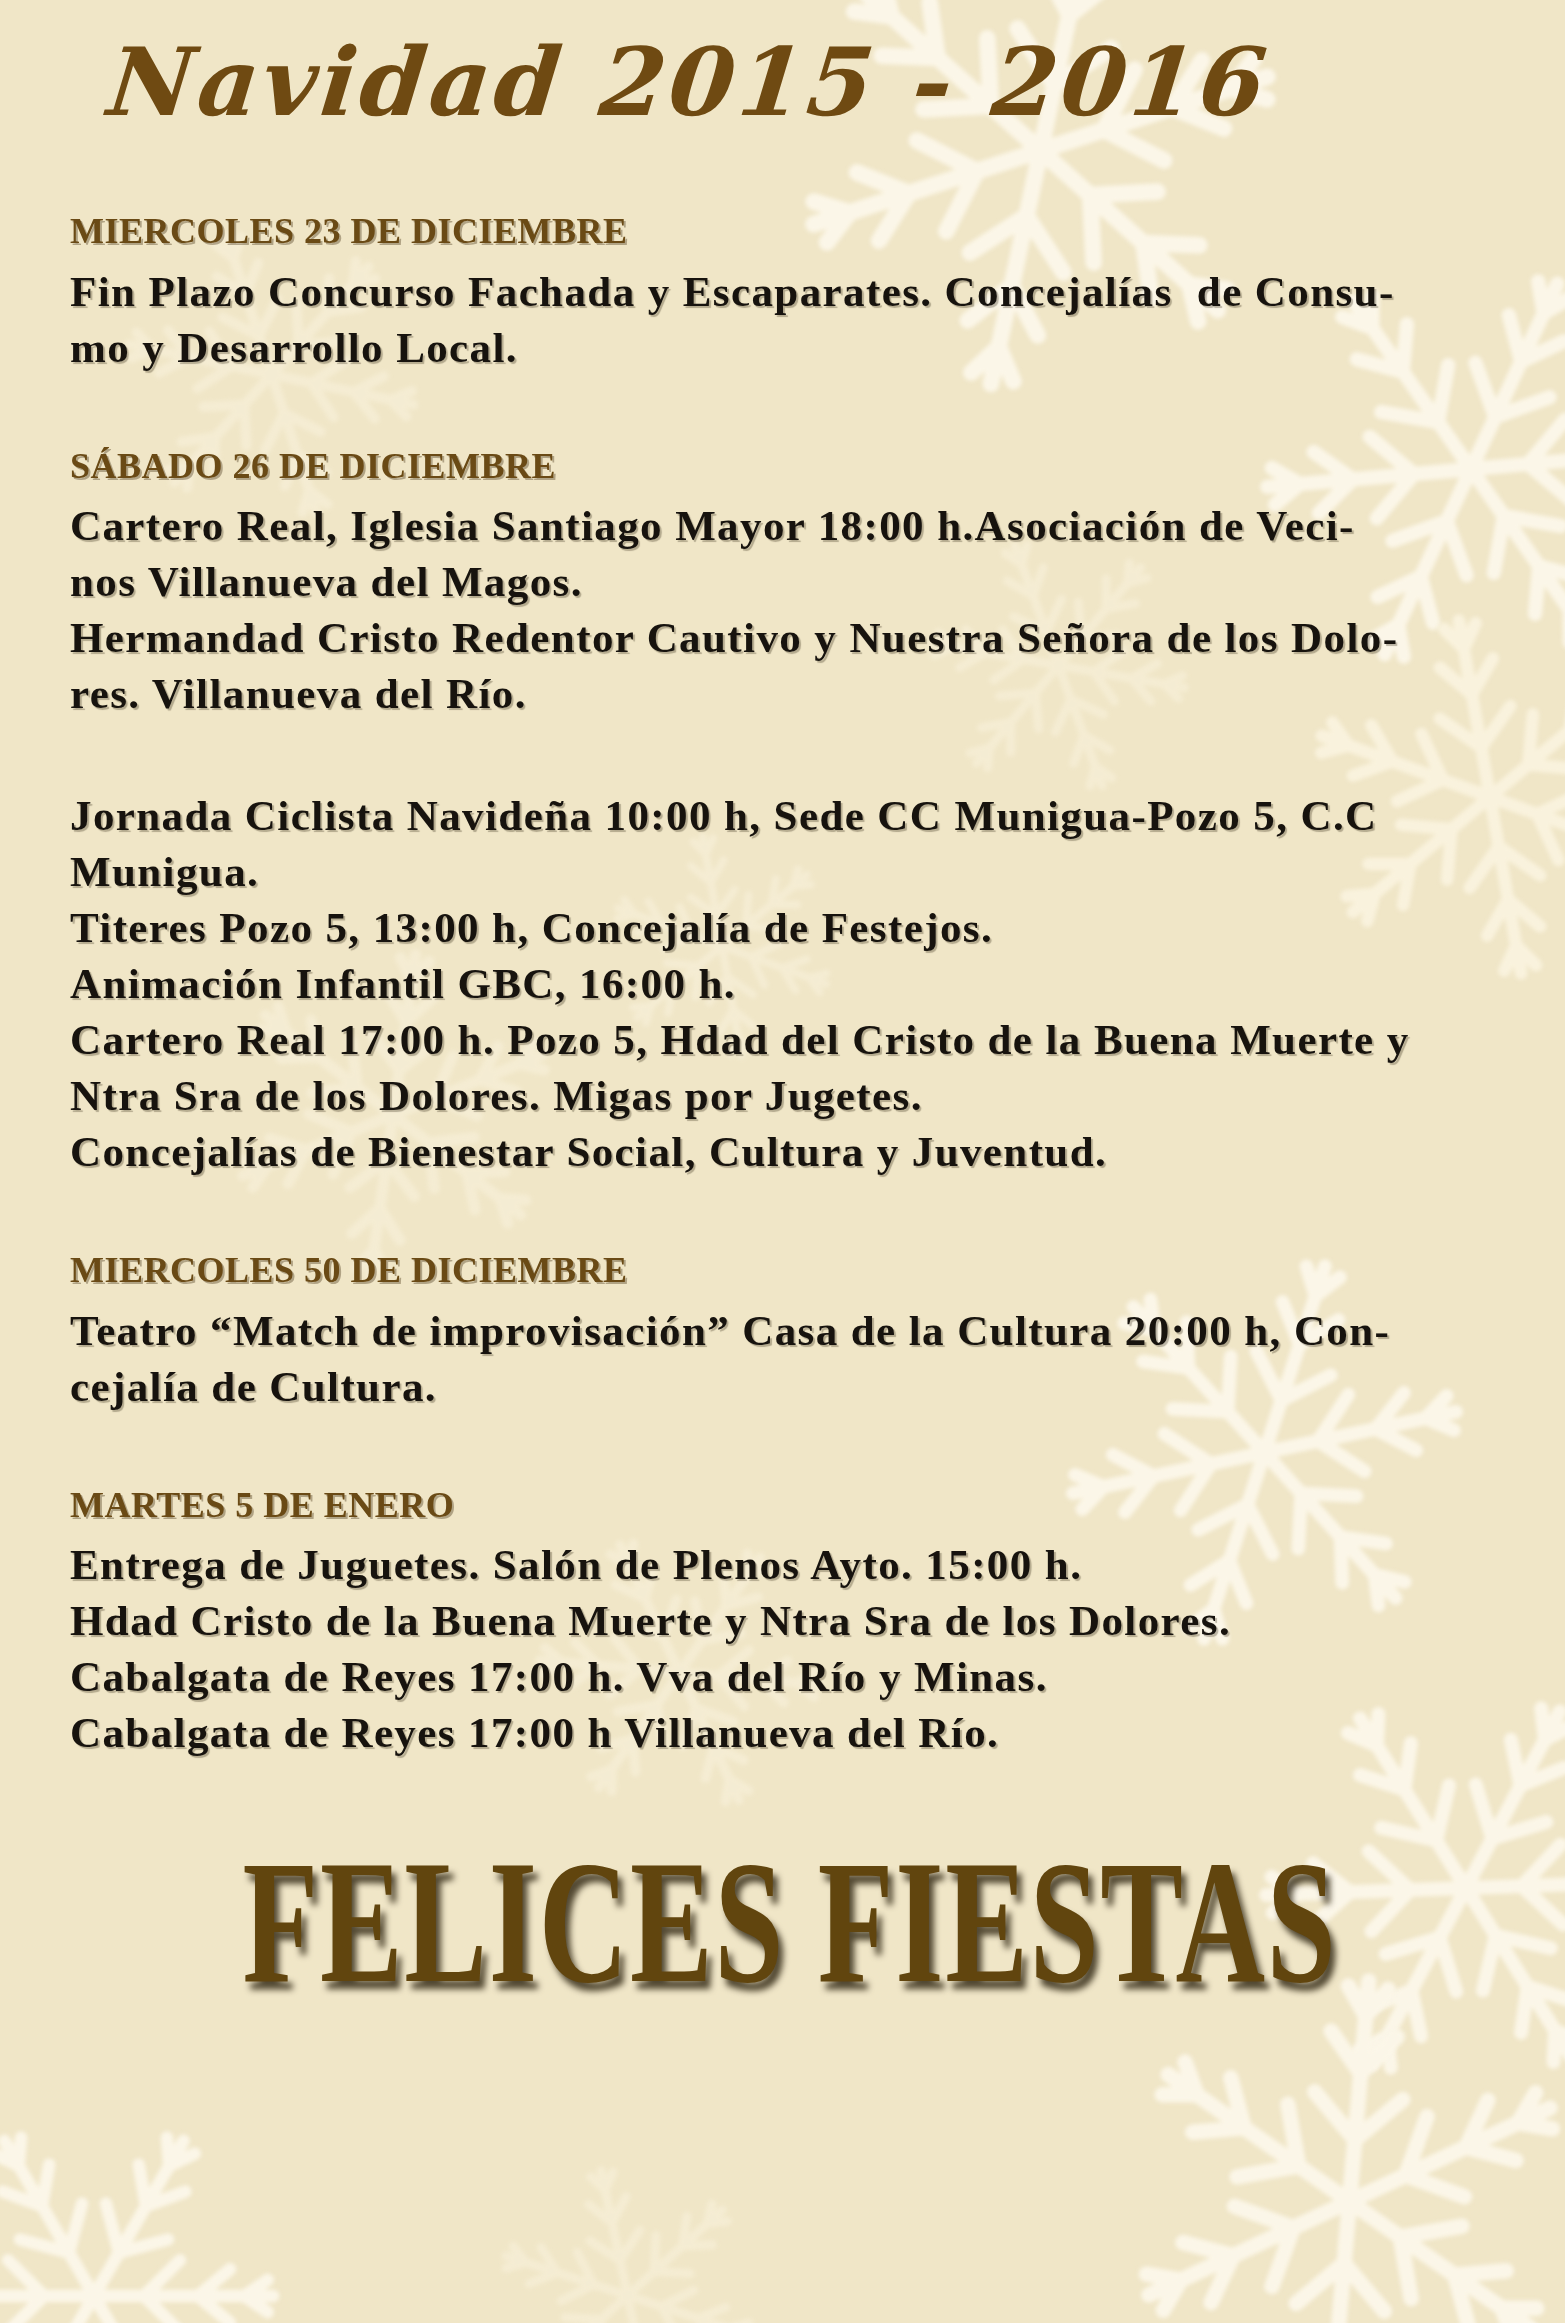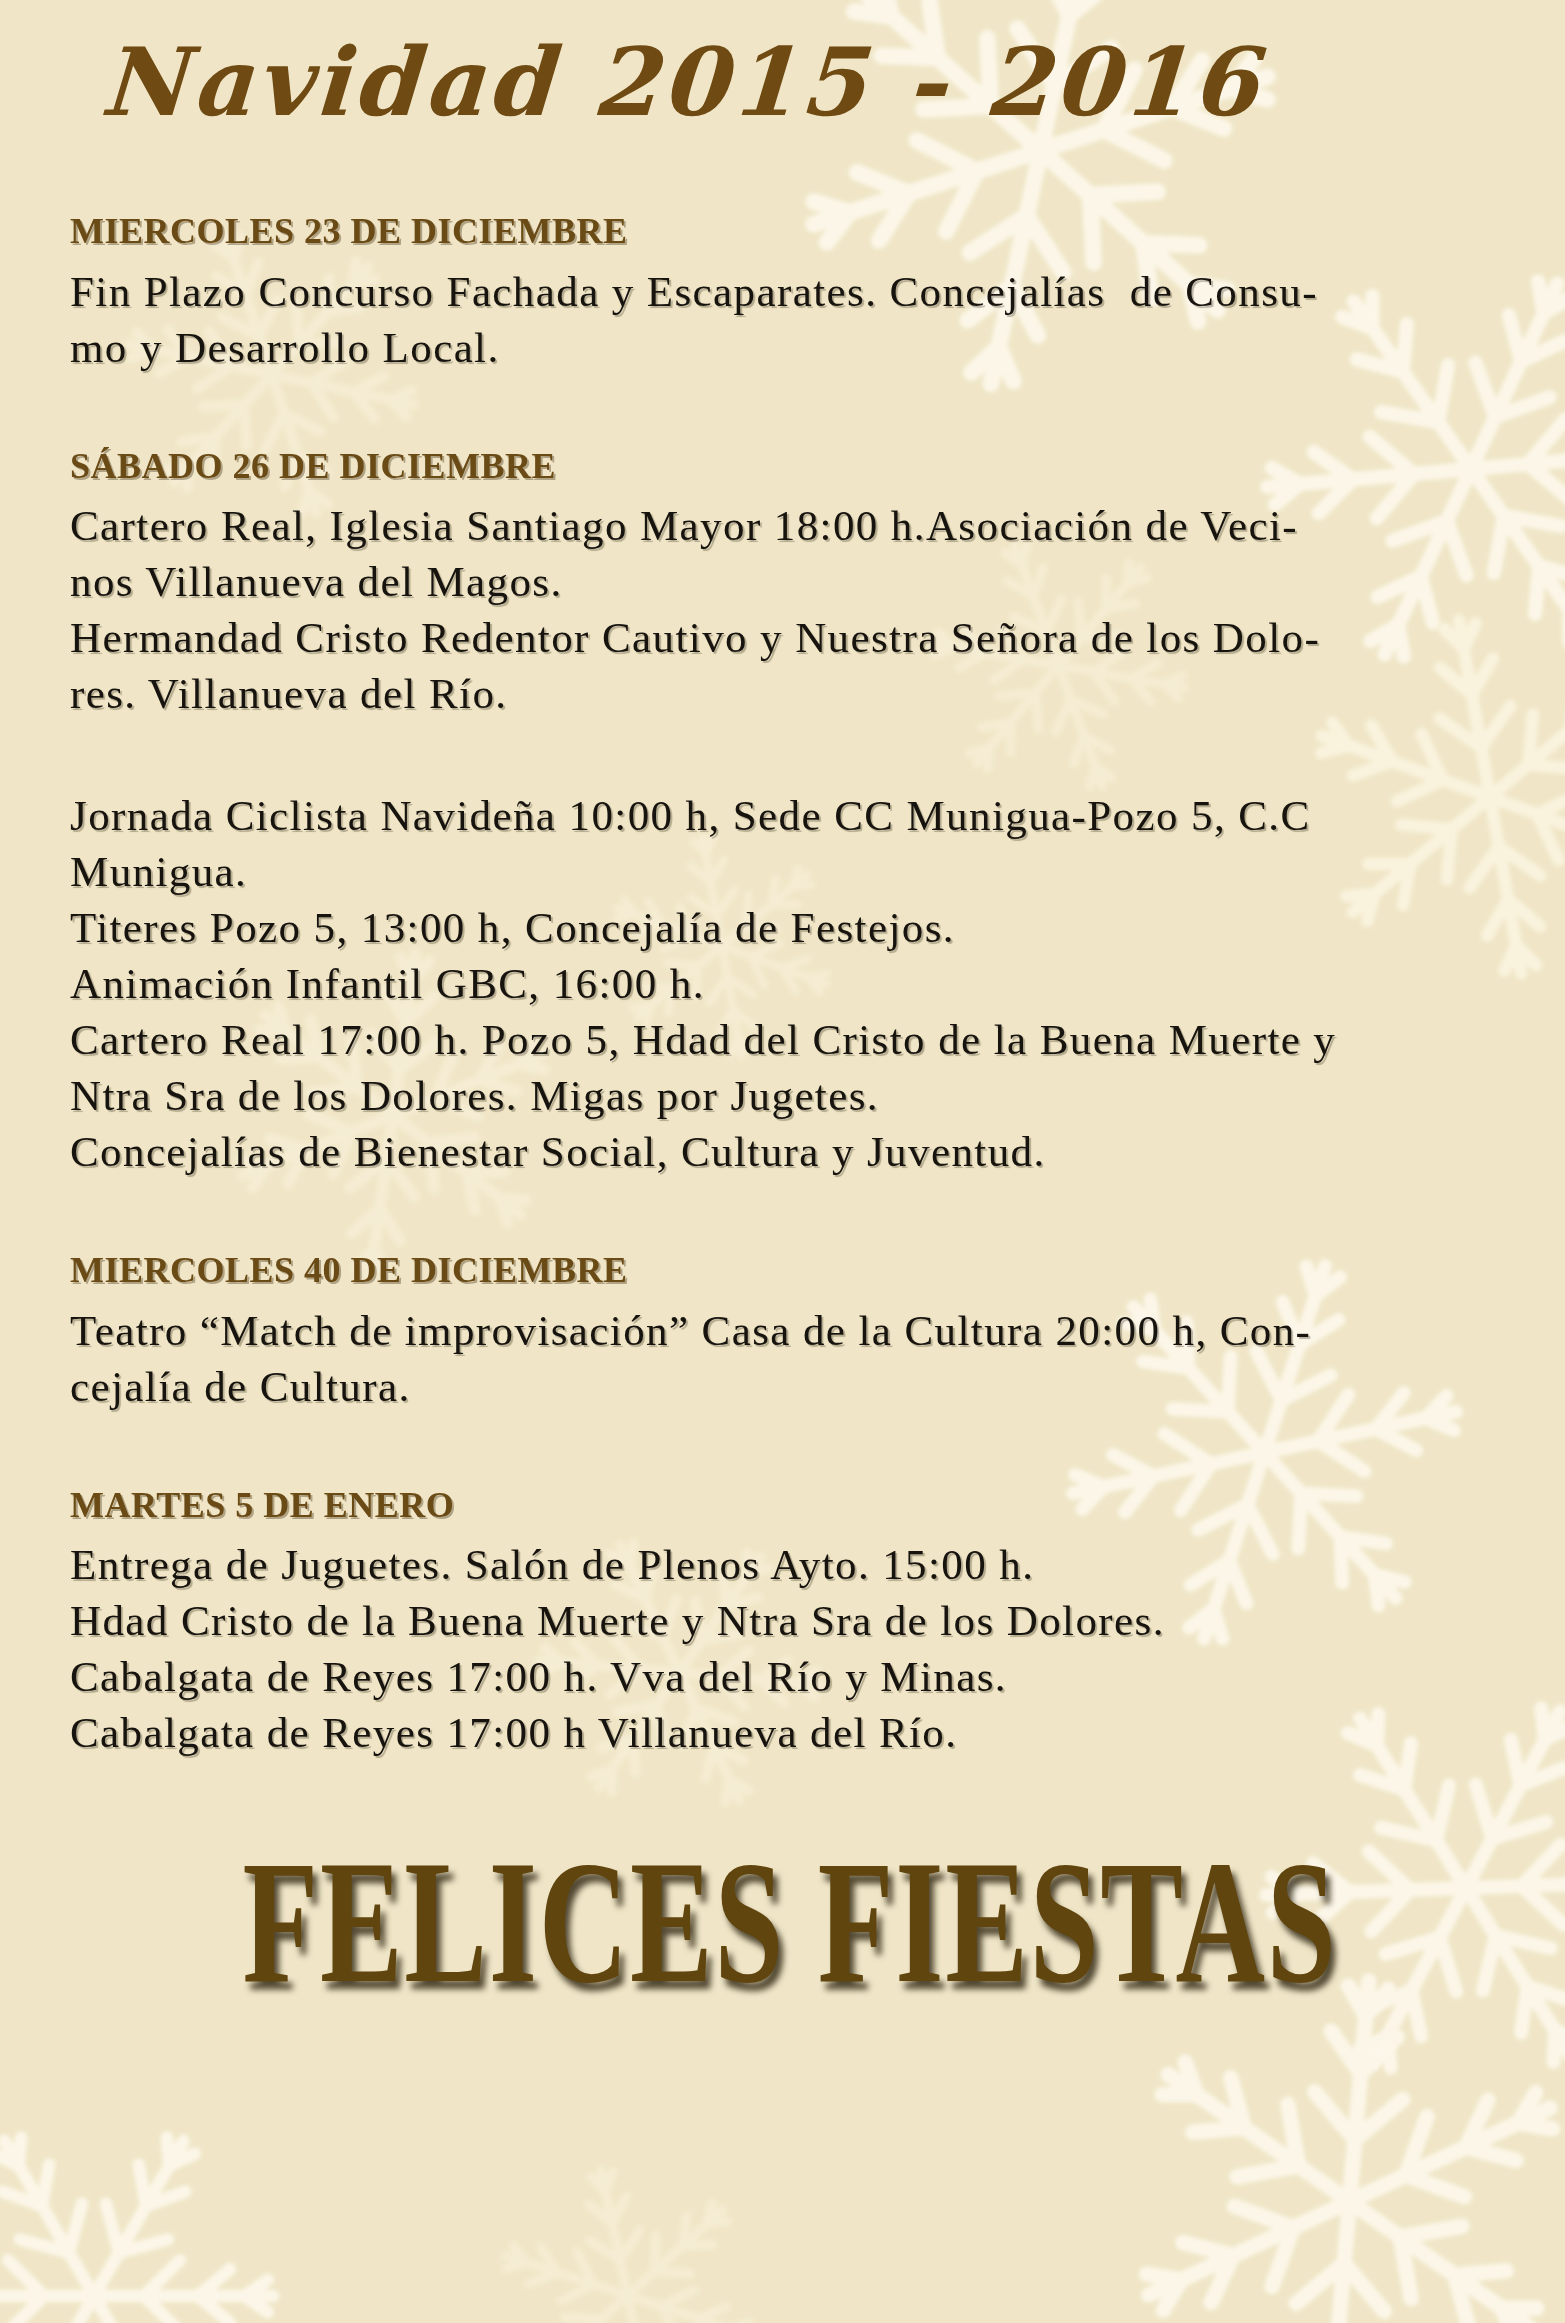--- a/index.html
+++ b/index.html
@@ -47,21 +47,21 @@
     line-height: 49px;
     font-weight: 700;
     color: #6a4a15;
     letter-spacing: 0.5px;
     text-shadow: 1.9px 1.9px 0 rgba(56, 38, 8, 0.35);
     white-space: pre;
   }
   .event-line {
     font-size: 43px;
     line-height: 56px;
-    font-weight: 400;
+    font-weight: 700;
     color: #17130e;
     letter-spacing: 1.4px;
     text-shadow: 1.9px 1.9px 0.9px rgba(40, 30, 10, 0.30);
     white-space: pre;
   }
   .footer-banner {
     margin-top: 34px;
     text-align: center;
     font-size: 141px;
     line-height: 150px;
@@ -157,21 +157,21 @@
         <div class="event-line">Munigua.</div>
         <div class="event-line">Titeres Pozo 5, 13:00 h, Concejalía de Festejos.</div>
         <div class="event-line">Animación Infantil GBC, 16:00 h.</div>
         <div class="event-line">Cartero Real 17:00 h. Pozo 5, Hdad del Cristo de la Buena Muerte y</div>
         <div class="event-line">Ntra Sra de los Dolores. Migas por Jugetes.</div>
         <div class="event-line">Concejalías de Bienestar Social, Cultura y Juventud.</div>
       </section>
 
 
   <section class="event-section">
-    <h2 class="section-header">MIERCOLES 40 DE DICIEMBRE</h2>
+    <h2 class="section-header">MIERCOLES 50 DE DICIEMBRE</h2>
   <div class="event-line">Teatro “Match de improvisación” Casa de la Cultura 20:00 h, Con-</div>
         <div class="event-line">cejalía de Cultura.</div>
       </section>
 
   <section class="event-section">
     <h2 class="section-header">MARTES 5 DE ENERO</h2>
   <div class="event-line">Entrega de Juguetes. Salón de Plenos Ayto. 15:00 h.</div>
         <div class="event-line">Hdad Cristo de la Buena Muerte y Ntra Sra de los Dolores.</div>
         <div class="event-line">Cabalgata de Reyes 17:00 h. Vva del Río y Minas.</div>
         <div class="event-line">Cabalgata de Reyes 17:00 h Villanueva del Río.</div>

